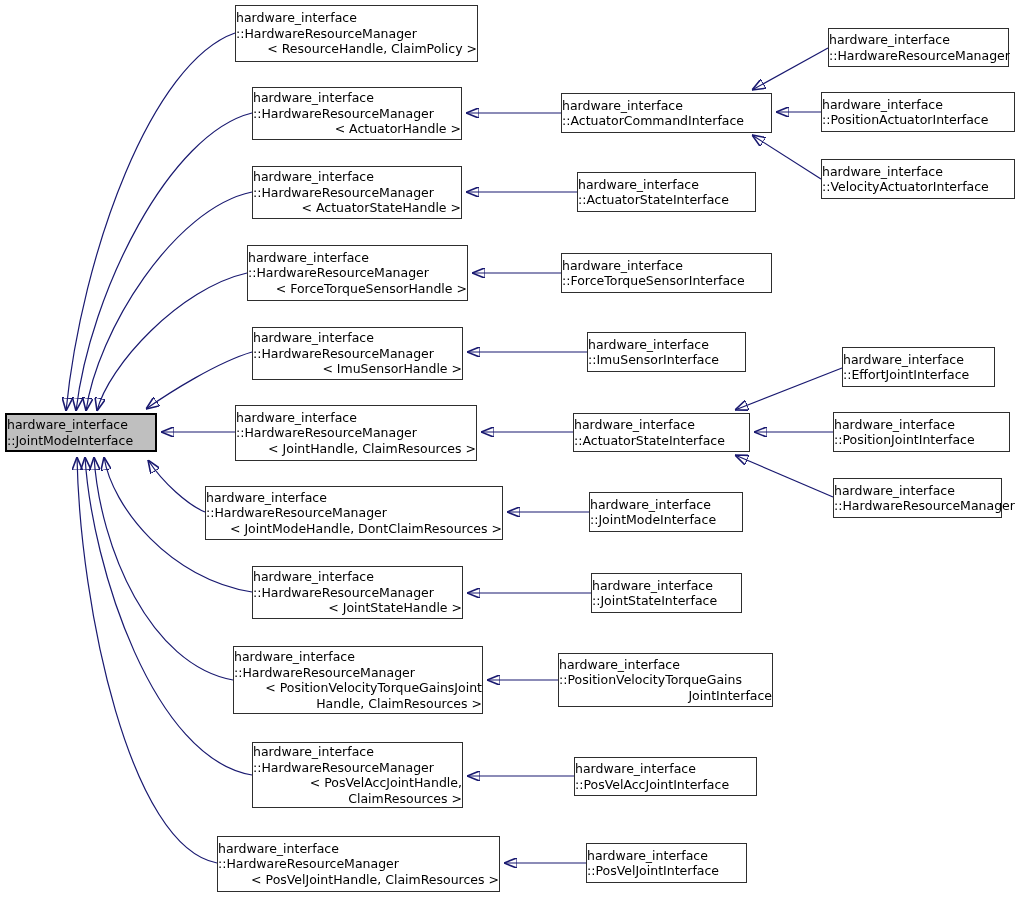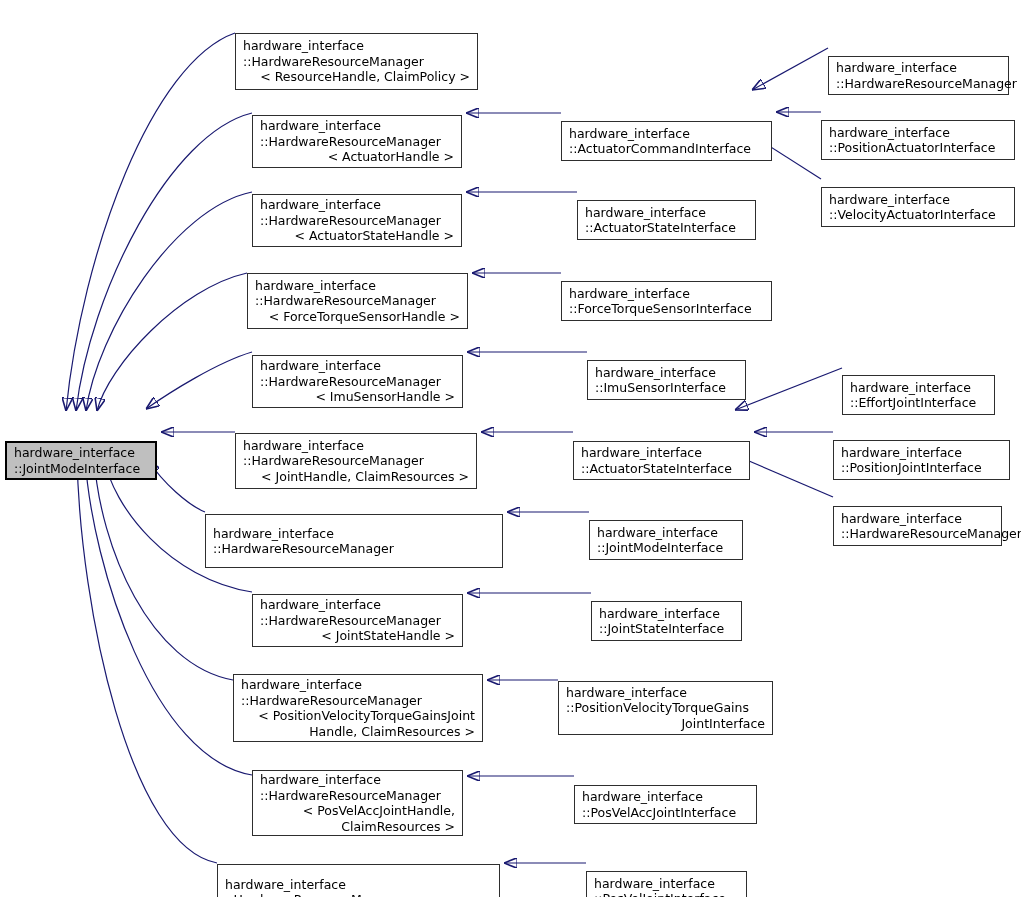--- a/index.html
+++ b/index.html
@@ -13,27 +13,26 @@
   .edges{position:absolute;left:0;top:0;width:1021px;height:897px;}
   .edges path{fill:none;stroke:#191970;stroke-width:1.2px;}
   .node{
     position:absolute;
     box-sizing:border-box;
     background:#ffffff;
     border:1px solid #2e2e2e;
     color:#000000;
     font-size:12.5px;
     line-height:15.5px;
-    padding:2px 7px;
+    padding:2px 0;
     display:flex;
     flex-direction:column;
     justify-content:center;
     white-space:nowrap;
     cursor:pointer;
-    margin-top:28px;
   }
   .node.sel{
     background:#bfbfbf;
     border:2px solid #000000;
   }
   .node .ln{text-align:left;}
   .node .ln.c{text-align:right;}
 </style>
 </head>
 <body>
@@ -115,20 +114,21 @@
 
   <div class="node" style="left:235px;top:405px;width:242px;height:56px;">
       <div class="ln">hardware_interface</div>
       <div class="ln">::HardwareResourceManager</div>
       <div class="ln c">&lt; JointHandle, ClaimResources &gt;</div>
     </div>
 
   <div class="node" style="left:205px;top:486px;width:298px;height:54px;">
       <div class="ln">hardware_interface</div>
       <div class="ln">::HardwareResourceManager</div>
+      <div class="ln c">&lt; JointModeHandle, DontClaimResources &gt;</div>
     </div>
 
   <div class="node" style="left:252px;top:566px;width:211px;height:53px;">
       <div class="ln">hardware_interface</div>
       <div class="ln">::HardwareResourceManager</div>
       <div class="ln c">&lt; JointStateHandle &gt;</div>
     </div>
 
   <div class="node" style="left:233px;top:646px;width:250px;height:68px;">
       <div class="ln">hardware_interface</div>
@@ -140,20 +140,21 @@
   <div class="node" style="left:252px;top:742px;width:211px;height:66px;">
       <div class="ln">hardware_interface</div>
       <div class="ln">::HardwareResourceManager</div>
       <div class="ln c">&lt; PosVelAccJointHandle,</div>
       <div class="ln c">ClaimResources &gt;</div>
     </div>
 
   <div class="node" style="left:217px;top:836px;width:283px;height:56px;">
       <div class="ln">hardware_interface</div>
       <div class="ln">::HardwareResourceManager</div>
+      <div class="ln c">&lt; PosVelJointHandle, ClaimResources &gt;</div>
     </div>
 
   <div class="node" style="left:561px;top:93px;width:211px;height:40px;">
       <div class="ln">hardware_interface</div>
       <div class="ln">::ActuatorCommandInterface</div>
     </div>
 
   <div class="node" style="left:577px;top:172px;width:179px;height:40px;">
       <div class="ln">hardware_interface</div>
       <div class="ln">::ActuatorStateInterface</div>

